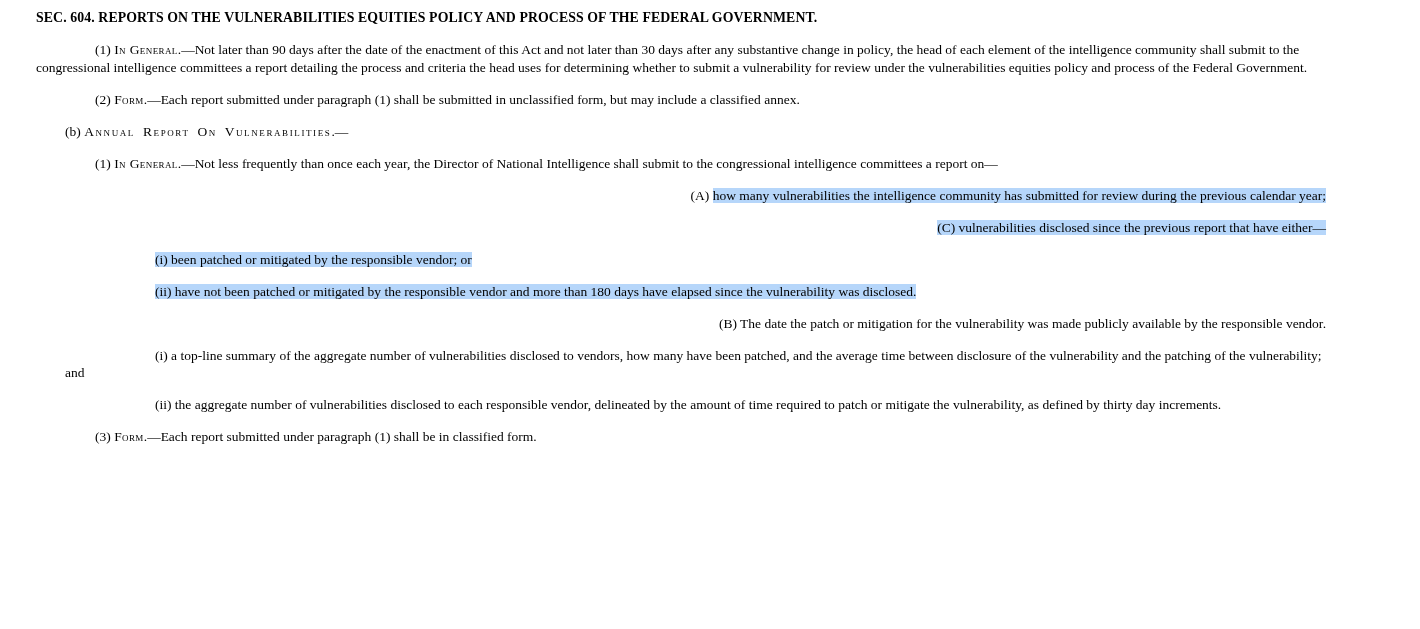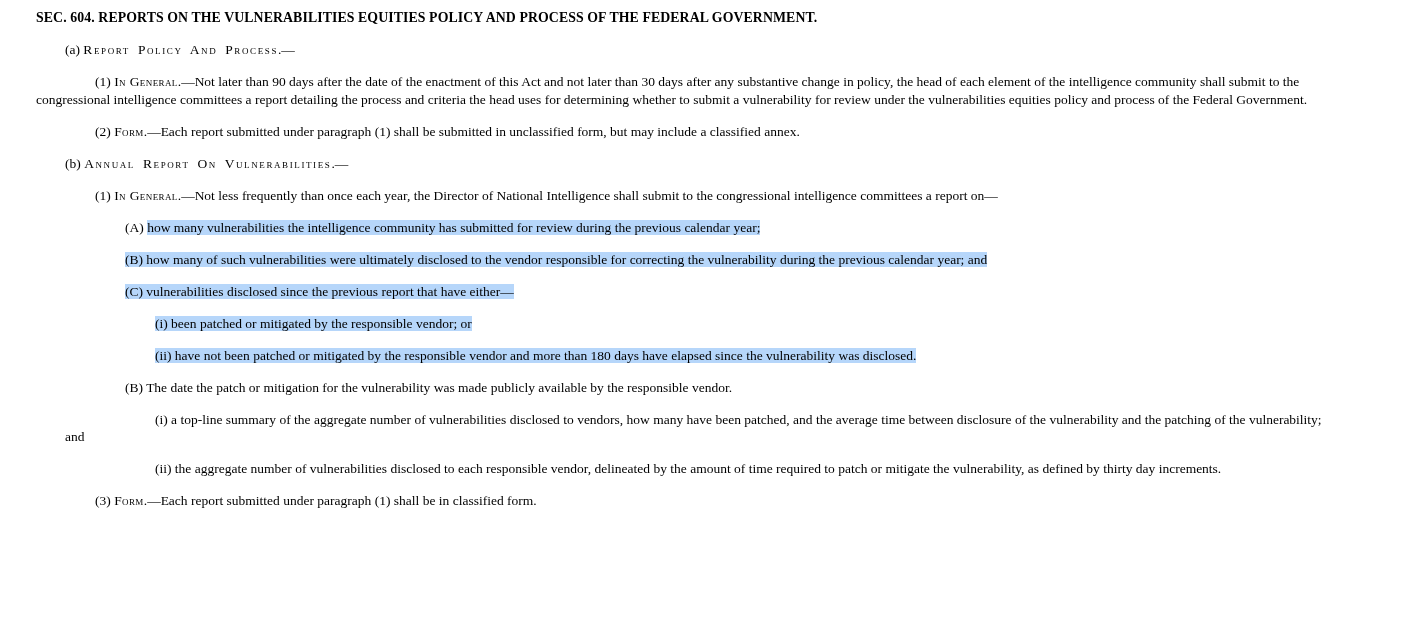--- a/index.html
+++ b/index.html
@@ -23,39 +23,37 @@
     line-height: 17.5px;
     margin: 0 0 14.5px 0;
   }
   .heading {
     font-weight: bold;
     font-size: 13.8px;
     letter-spacing: 0.1px;
   }
   .lvl1 { text-indent: 29px; }
   .lvl2 { text-indent: 59px; }
-  .lvl3 { margin-left: 14px; text-indent: 75px; }
+  .lvl3 { margin-left: 14px; text-indent: 75px; text-align: right; }
   .lvl4 { margin-left: 29px; text-indent: 90px; }
   .sc   { font-variant: small-caps; letter-spacing: 0.4px; }
   .sp   { letter-spacing: 1.6px; word-spacing: 3px; }
   .hl   { background: #b6d6fa; }
 </style>
 </head>
 <body>
 
 <div class="page">
   <div class="para heading">SEC. 604. REPORTS ON THE VULNERABILITIES EQUITIES POLICY AND PROCESS OF THE FEDERAL GOVERNMENT.</div>
   <div>
-      <div class="para lvl1"><span>(a) </span><span class="sc sp">Report Policy And Process</span><span>.—</span></div>
       <div class="para lvl2"><span>(1) </span><span class="sc">In General</span><span>.—Not later than 90 days after the date of the enactment of this Act and not later than 30 days after any substantive change in policy, the head of each element of the intelligence community shall submit to the congressional intelligence committees a report detailing the process and criteria the head uses for determining whether to submit a vulnerability for review under the vulnerabilities equities policy and process of the Federal Government.</span></div>
       <div class="para lvl2"><span>(2) </span><span class="sc">Form</span><span>.—Each report submitted under paragraph (1) shall be submitted in unclassified form, but may include a classified annex.</span></div>
       <div class="para lvl1"><span>(b) </span><span class="sc sp">Annual Report On Vulnerabilities</span><span>.—</span></div>
       <div class="para lvl2"><span>(1) </span><span class="sc">In General</span><span>.—Not less frequently than once each year, the Director of National Intelligence shall submit to the congressional intelligence committees a report on—</span></div>
       <div class="para lvl3"><span>(A) </span><span class="hl">how many vulnerabilities the intelligence community has submitted for review during the previous calendar year;</span></div>
-      <div class="para lvl3"><span class="hl">(B) how many of such vulnerabilities were ultimately disclosed to the vendor responsible for correcting the vulnerability during the previous calendar year; and</span></div>
       <div class="para lvl3"><span class="hl">(C) vulnerabilities disclosed since the previous report that have either—</span></div>
       <div class="para lvl4"><span class="hl">(i) been patched or mitigated by the responsible vendor; or</span></div>
       <div class="para lvl4"><span class="hl">(ii) have not been patched or mitigated by the responsible vendor and more than 180 days have elapsed since the vulnerability was disclosed.</span></div>
       <div class="para lvl3"><span>(B) The date the patch or mitigation for the vulnerability was made publicly available by the responsible vendor.</span></div>
       <div class="para lvl4"><span>(i) a top-line summary of the aggregate number of vulnerabilities disclosed to vendors, how many have been patched, and the average time between disclosure of the vulnerability and the patching of the vulnerability; and</span></div>
       <div class="para lvl4"><span>(ii) the aggregate number of vulnerabilities disclosed to each responsible vendor, delineated by the amount of time required to patch or mitigate the vulnerability, as defined by thirty day increments.</span></div>
       <div class="para lvl2"><span>(3) </span><span class="sc">Form</span><span>.—Each report submitted under paragraph (1) shall be in classified form.</span></div>
     </div>
 </div>
 

